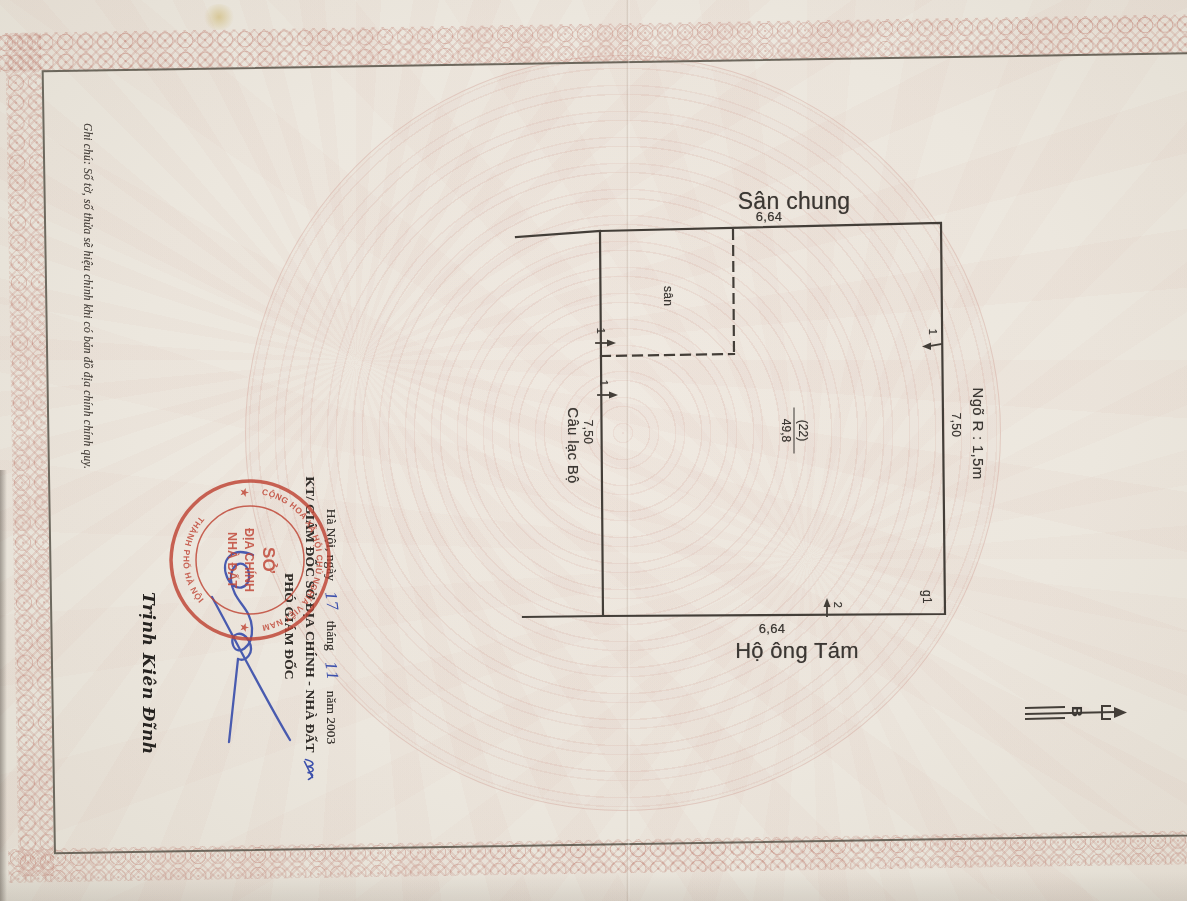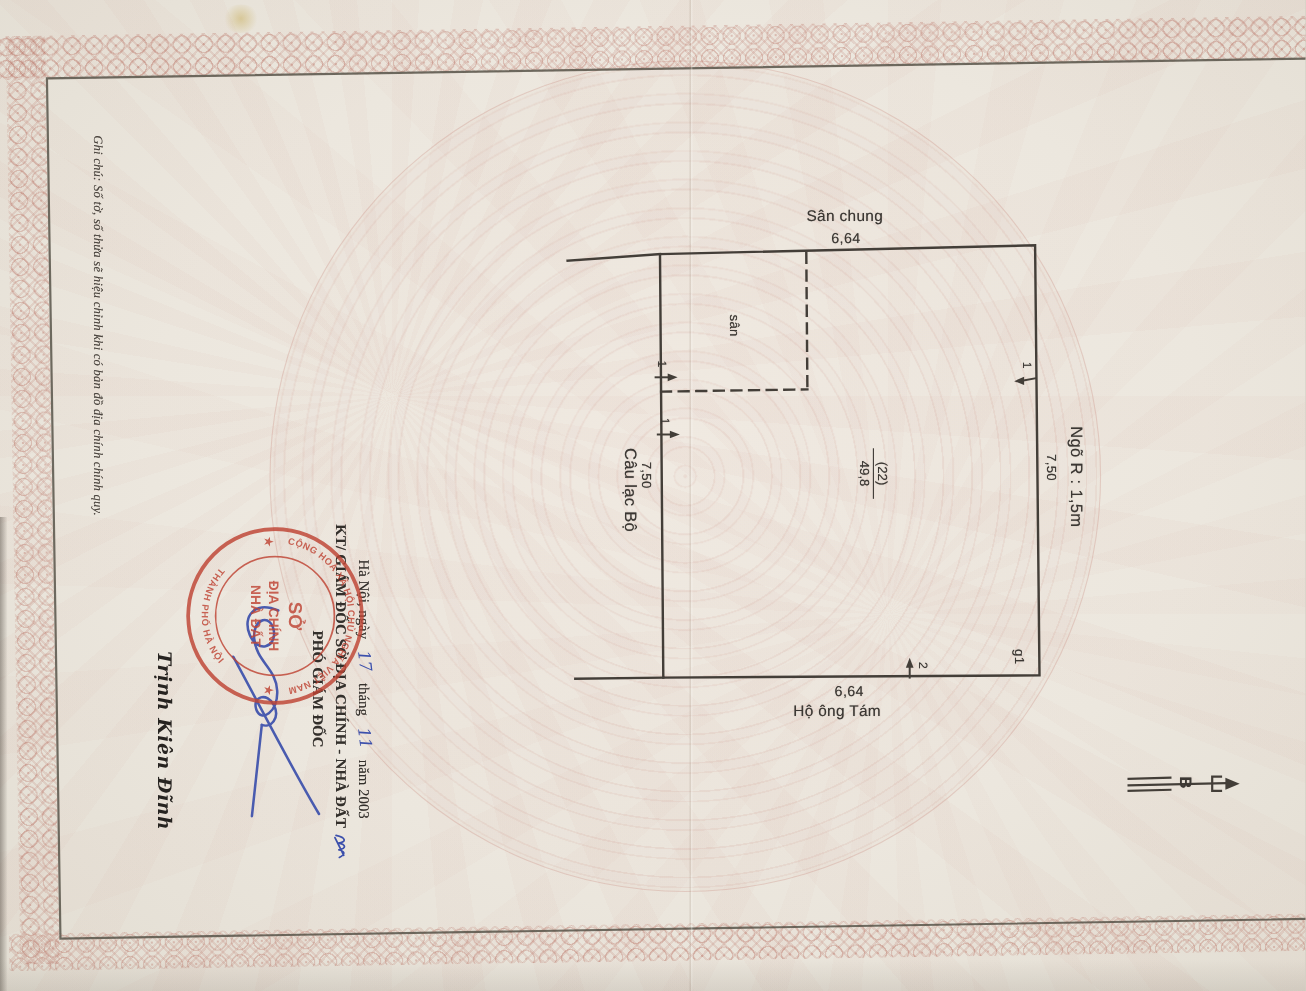--- a/index.html
+++ b/index.html
@@ -115,24 +115,24 @@
       <polygon points="1114,707 1127,712.5 1114,718" fill="#433e38" stroke="none"></polygon>
     </g>
 
     <g stroke="#3c50ac" stroke-width="2.3" stroke-linecap="round" opacity="0.92">
       <path d="M 253,555 C 232,546 220,560 227,577 C 234,594 251,589 249,574 C 247,558 230,561 231,580 C 233,602 251,607 252,628 C 253,648 237,657 233,645 C 229,633 243,629 249,641 C 255,653 246,662 238,659"></path>
       <path d="M 238,659 C 235,688 232,715 229,742"></path>
       <path d="M 212,597 C 237,643 266,700 290,740"></path>
     </g>
   </svg>
 
-  <div class="lbl" style="left:688px;top:188px;width:160px;font-size:14px">Sân chung</div>
+  <div class="lbl" style="left:714px;top:188px;width:160px;font-size:23px">Sân chung</div>
   <div class="lbl" style="left:729px;top:209px;width:80px;font-size:13px">6,64</div>
   <div class="lbl" style="left:732px;top:621px;width:80px;font-size:13px">6,64</div>
-  <div class="lbl" style="left:681px;top:638px;width:160px;font-size:14px">Hộ ông Tám</div>
+  <div class="lbl" style="left:717px;top:638px;width:160px;font-size:22px">Hộ ông Tám</div>
   <div class="lbl rot" style="left:923px;top:425px;width:110px;font-size:15px">Ngõ R : 1,5m</div>
   <div class="lbl rot" style="left:936px;top:418px;width:40px;font-size:12px">7,50</div>
   <div class="lbl rot" style="left:518px;top:437px;width:110px;font-size:15px">Câu lạc Bộ</div>
   <div class="lbl rot" style="left:568px;top:425px;width:40px;font-size:12px">7,50</div>
   <div class="frac" style="left:771px;top:415px">
     <div class="num">(22)</div>
     <div class="den">49,8</div>
   </div>
   <div class="lbl rot" style="left:653px;top:289px;width:30px;font-size:12px">sân</div>
   <div class="lbl rot" style="left:917px;top:590px;width:20px;font-size:12px">g1</div>

